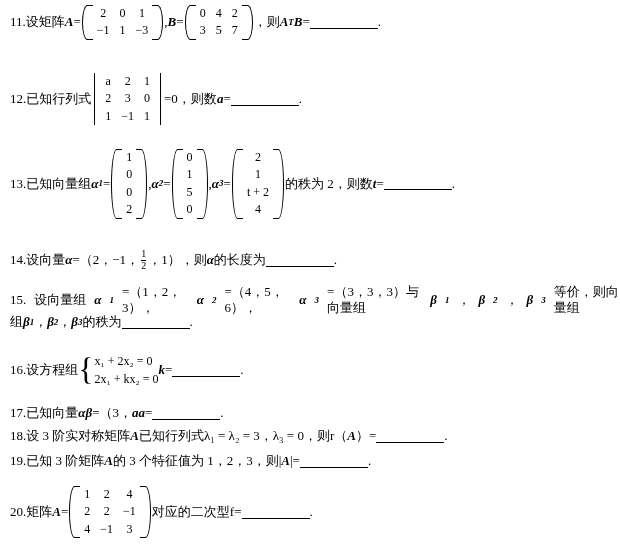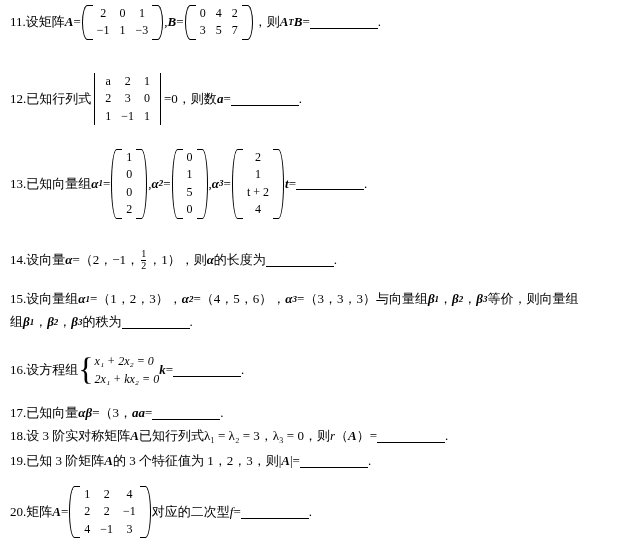--- a/index.html
+++ b/index.html
@@ -35,21 +35,21 @@
     white-space: nowrap;
   }
   .blank {
     display: inline-block;
     border-bottom: 1px solid #000;
     width: 68px;
     height: 0.95em;
     vertical-align: -0.15em;
   }
   .bold { font-weight: bold; font-style: italic; }
-  .ital { font-style: italic; }
+  .ital { }
   .sub { font-size: 9px; vertical-align: -0.35em; }
   .sup { font-size: 9px; vertical-align: 0.5em; }
 
   
   .matrix {
     display: inline-flex;
     align-items: center;
     vertical-align: middle;
     margin: 0 1px;
   }
@@ -244,20 +244,21 @@
     <span class="matrix">
       <span class="paren left"></span>
       <span class="mgrid" style="grid-template-columns:auto;">
         <span>2</span>
         <span>1</span>
         <span class="ital">t + 2</span>
         <span>4</span>
       </span>
       <span class="paren right"></span>
     </span>
+    <span>的秩为 2，则数</span>
     <span class="bold">t</span>
     <span>=</span>
     <span class="blank"></span>
     <span>.</span>
   </div>
 
   <div class="item" style="position:absolute; left:4px; top:249px;justify-content:space-between;">
     <span class="num">14.</span>
     <span class="txt">设向量</span>
     <span class="bold">α</span>
@@ -266,21 +267,21 @@
       <span class="numr">1</span>
       <span class="den">2</span>
     </span>
     <span>，1），则</span>
     <span class="bold">α</span>
     <span>的长度为</span>
     <span class="blank"></span>
     <span>.</span>
   </div>
 
-  <div class="item" style="position:absolute; left:4px; top:291px;">
+  <div class="item" style="position:absolute; left:4px; top:284px;gap:8px;">
     <span class="num">15.</span>
     <span class="txt">设向量组</span>
     <span class="bold">α</span>
       <span class="sub bold">1</span>
     <span>=（1，2，3），</span>
     <span class="bold">α</span>
       <span class="sub bold">2</span>
     <span>=（4，5，6），</span>
     <span class="bold">α</span>
       <span class="sub bold">3</span>

